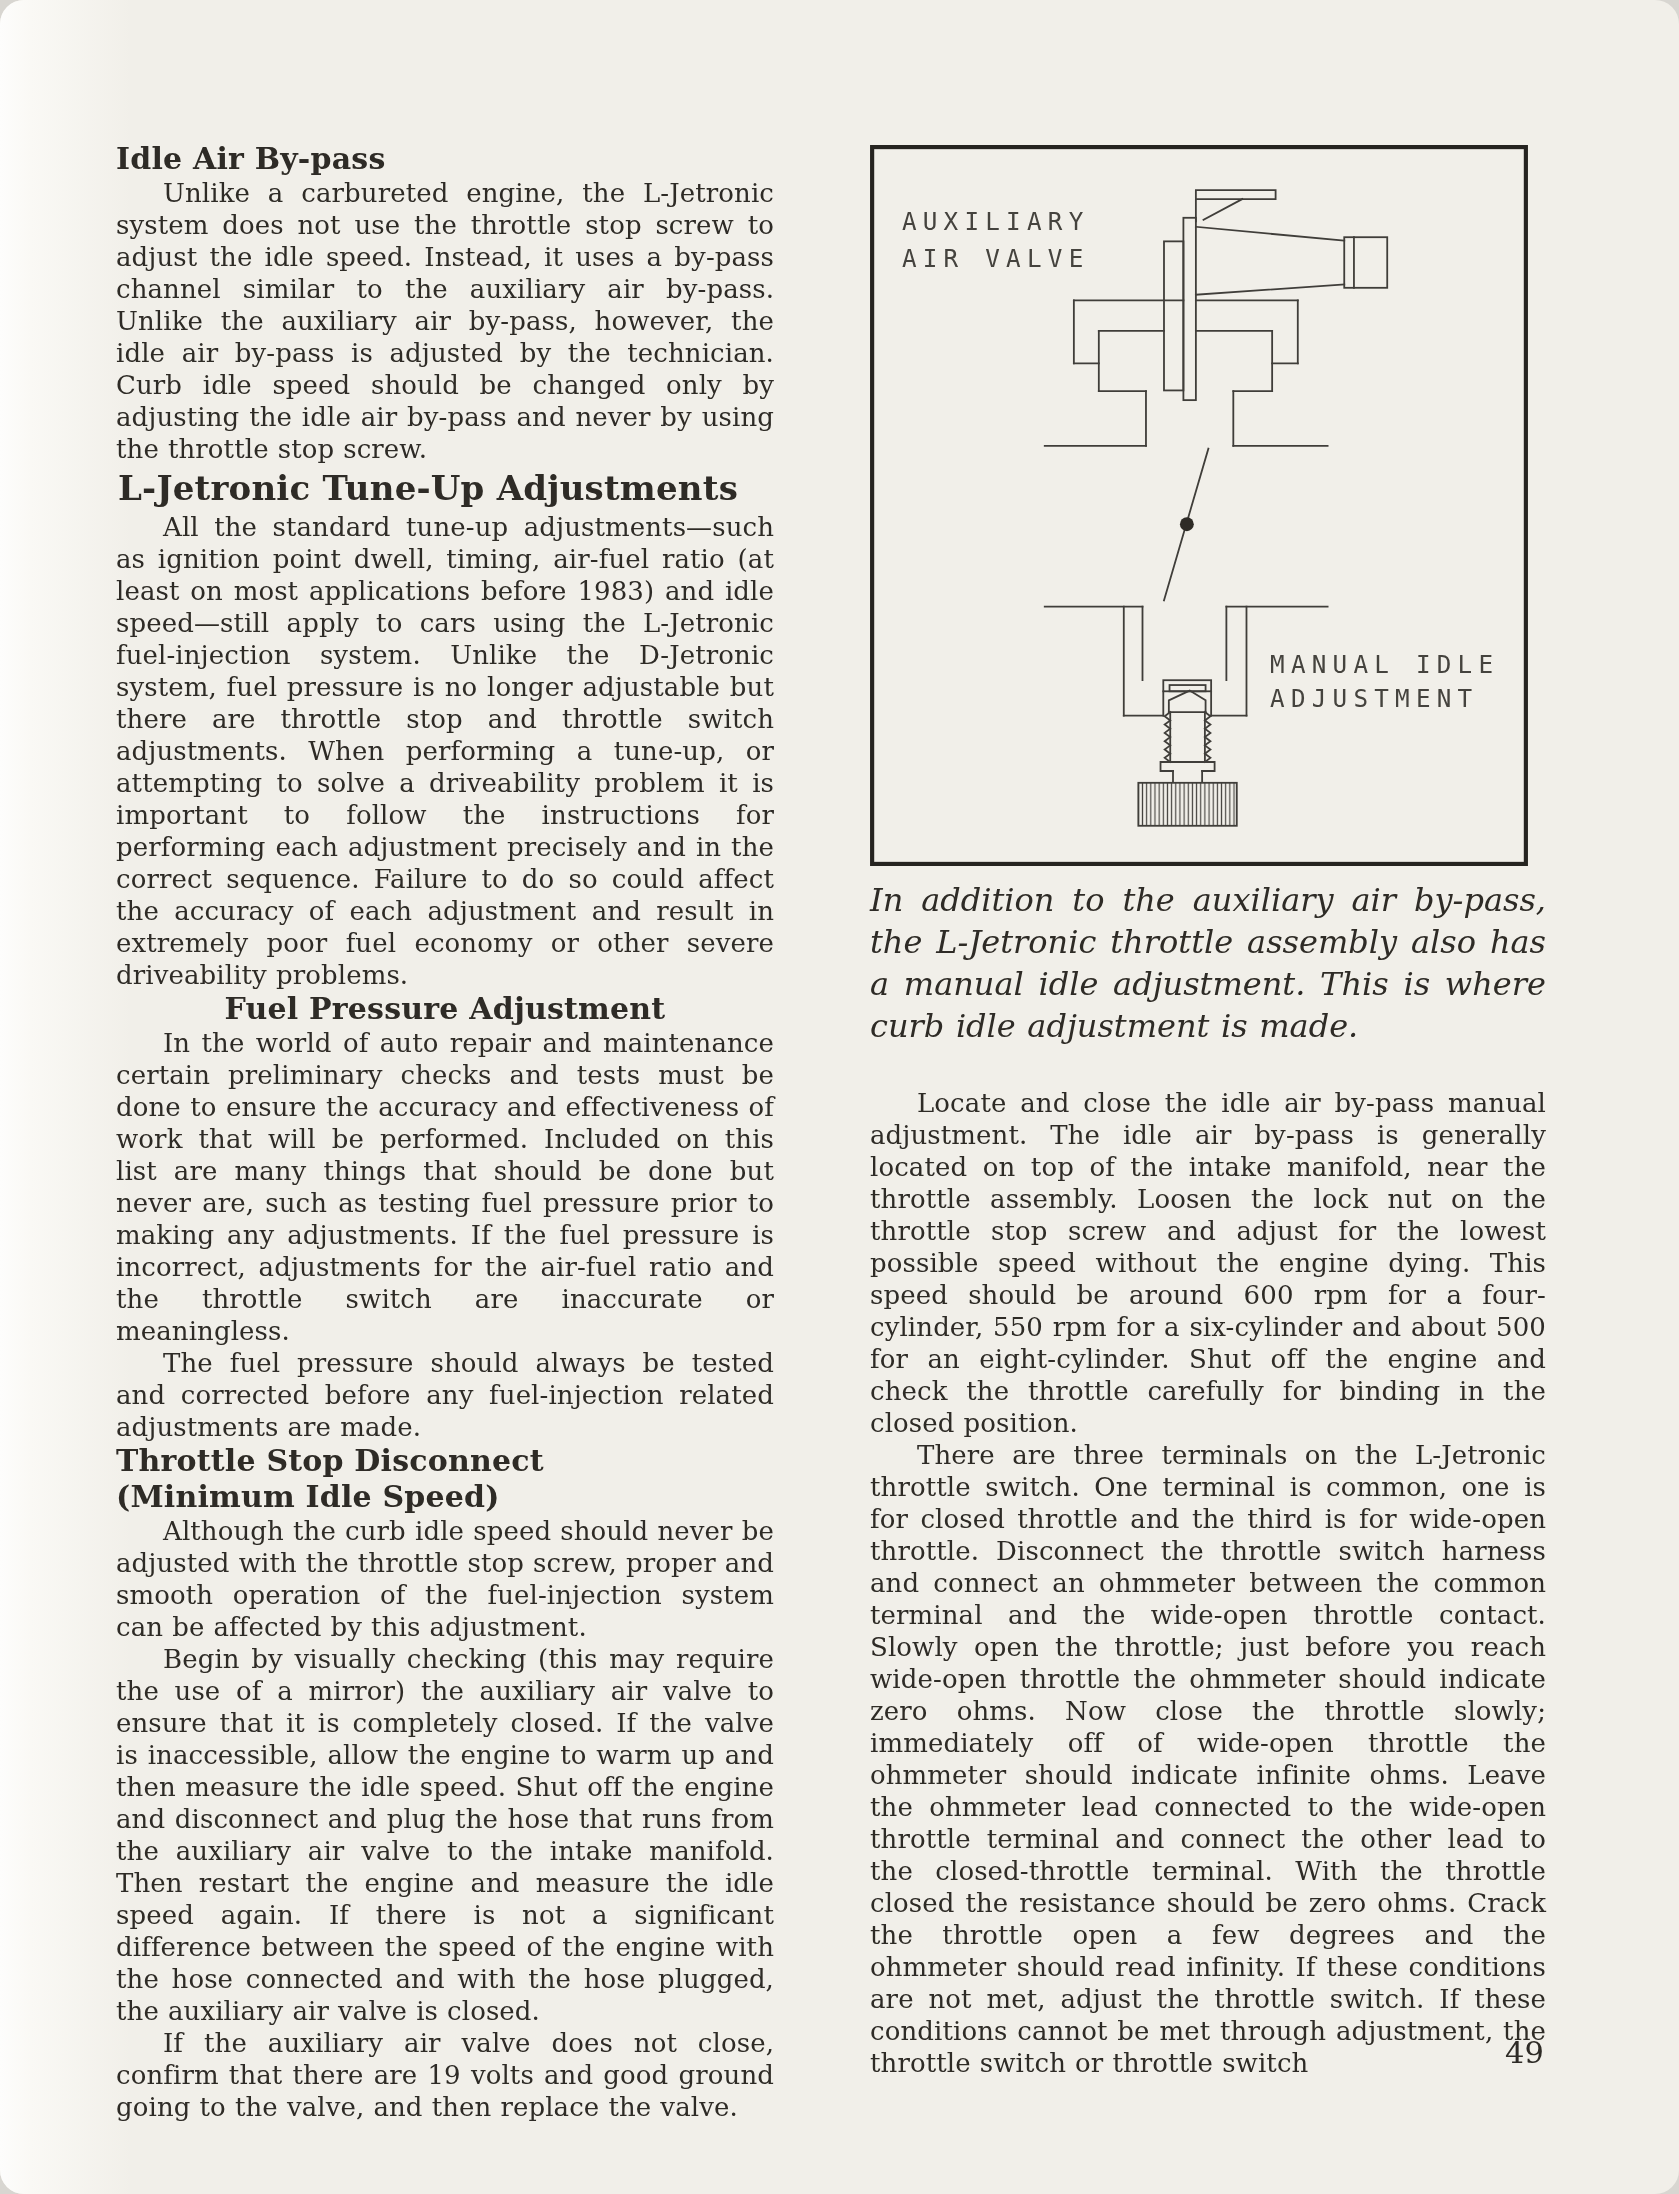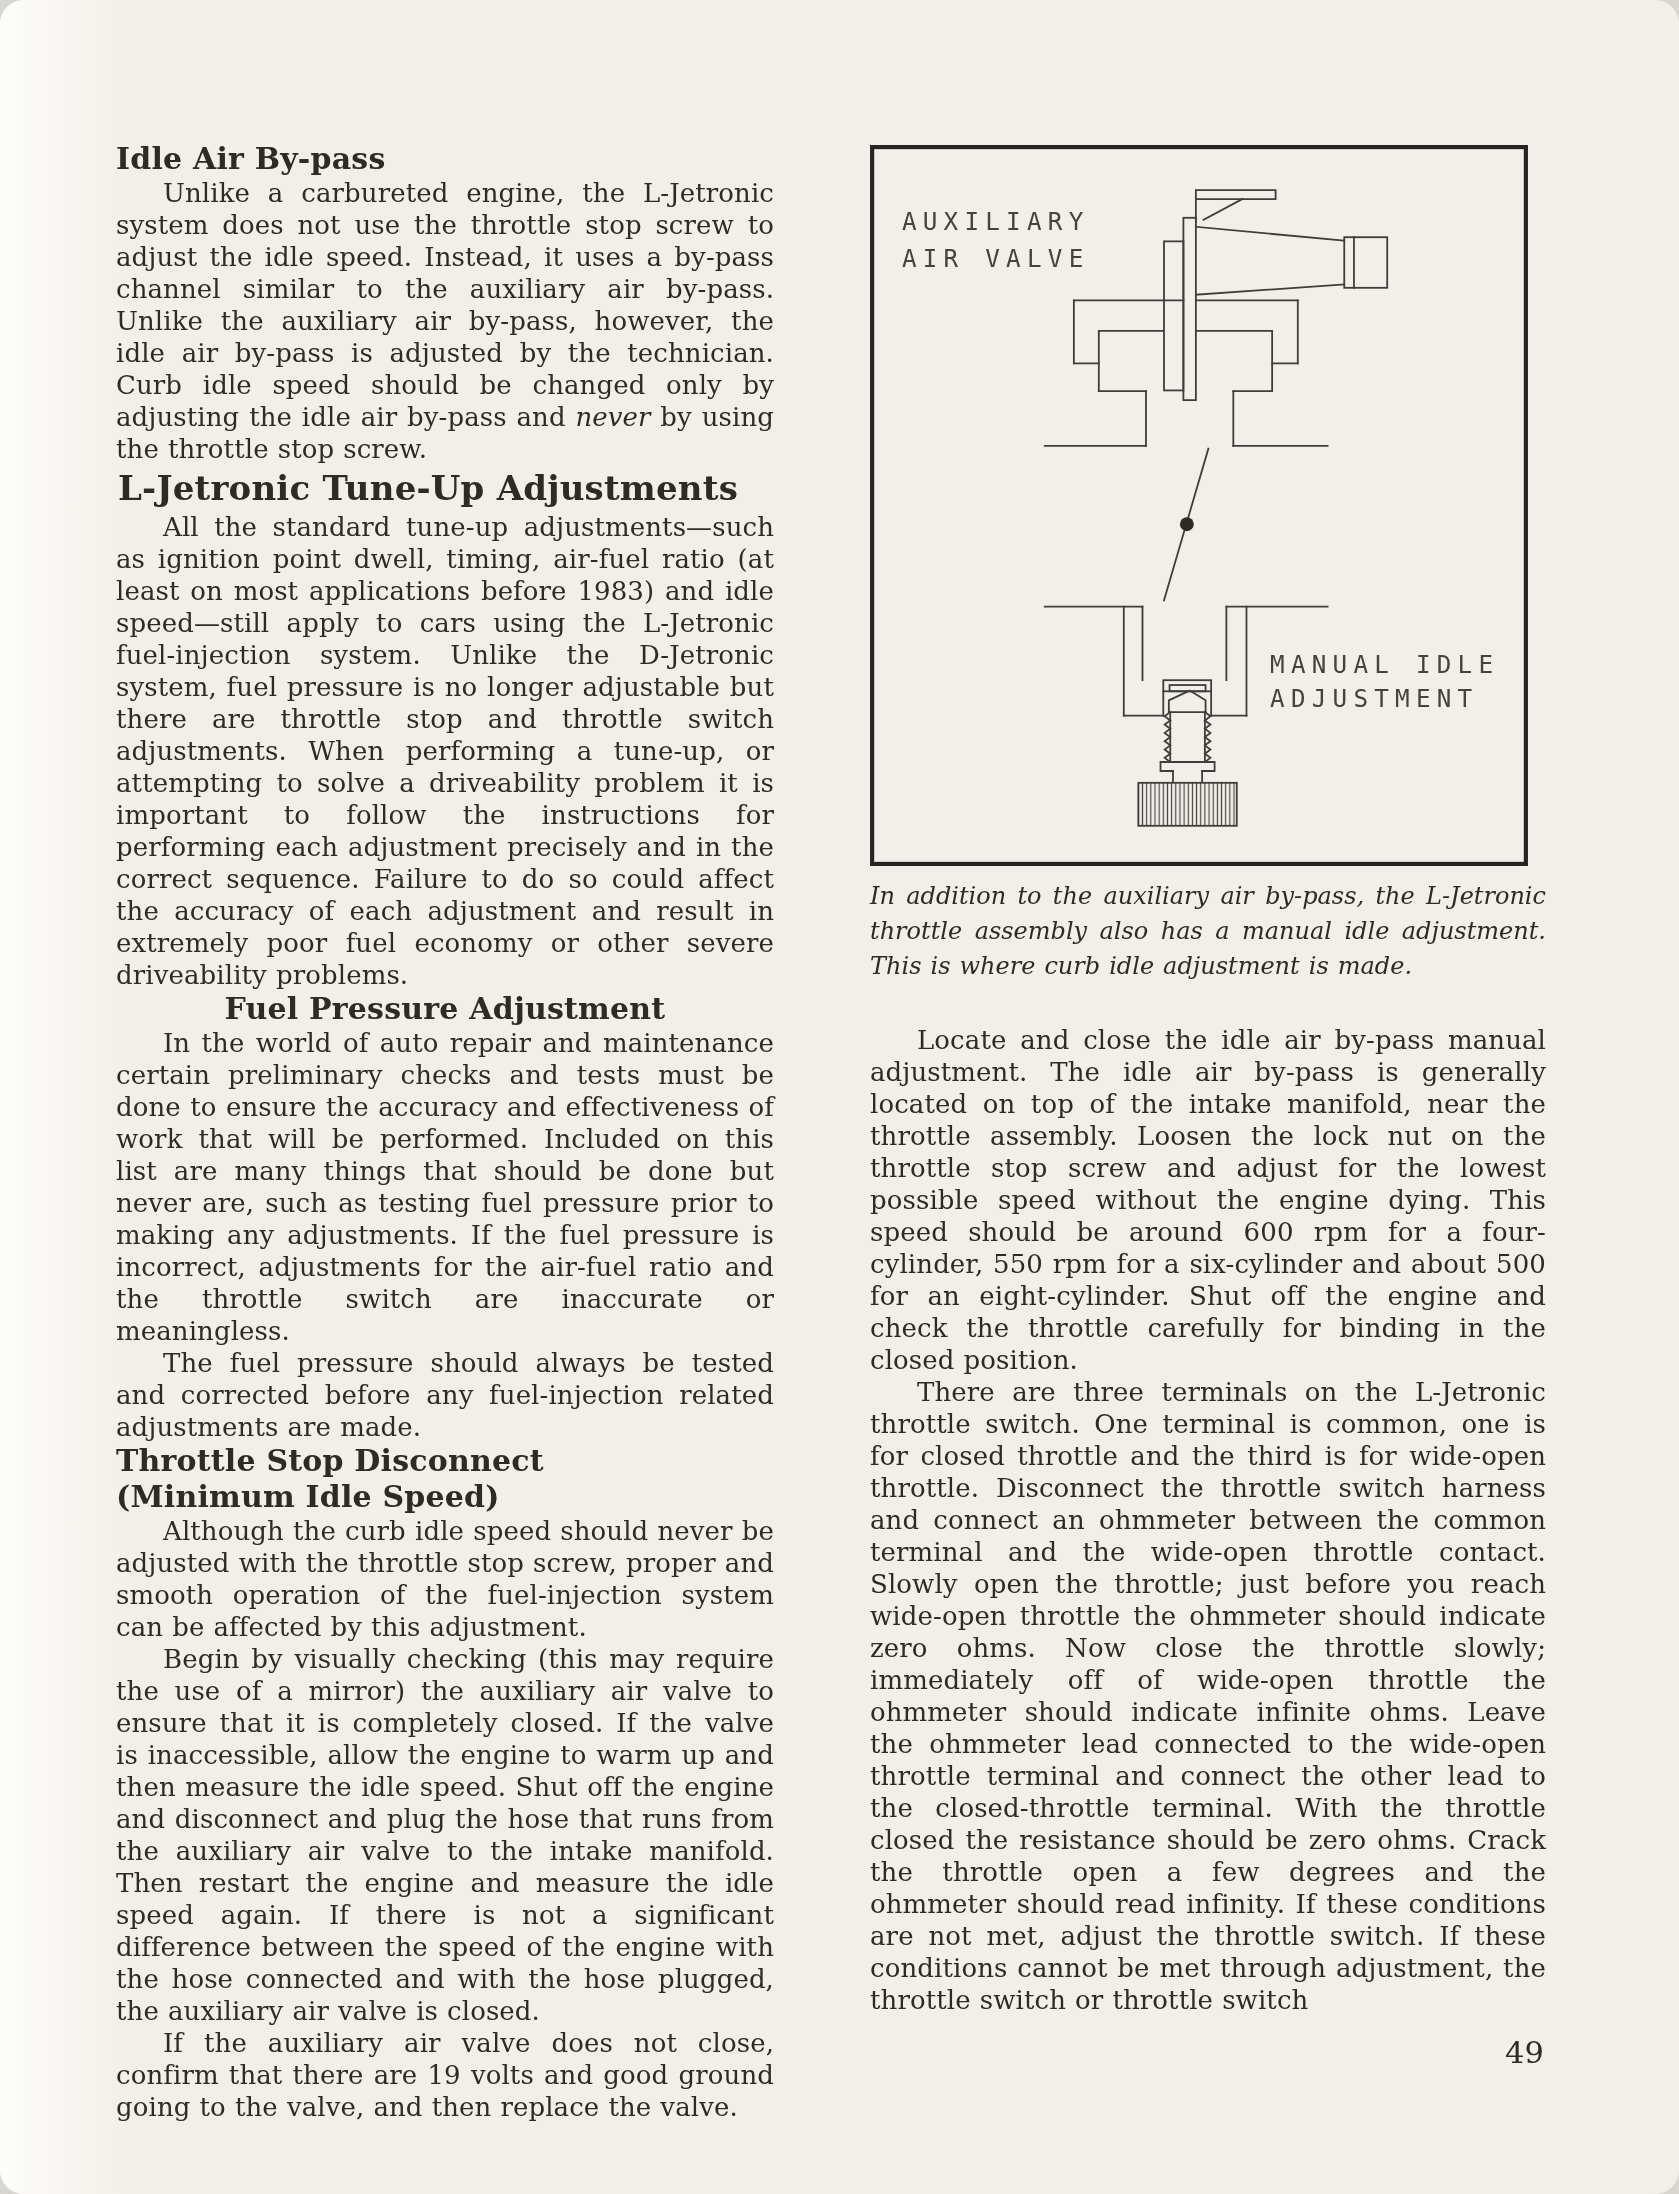--- a/index.html
+++ b/index.html
@@ -27,29 +27,29 @@
   }
   h2.sub{
     margin:0;font-size:30px;line-height:36px;font-weight:bold;letter-spacing:0.2px;
   }
   h1.main{
     margin:2px;font-size:34px;line-height:42px;font-weight:bold;letter-spacing:0.2px;
   }
   .mt1{margin-top:18px;text-align:center;}
   .mt2{margin-top:21px;}
   .caption{
-    margin:12.5px 0 0 0;font-style:italic;font-size:24px;line-height:35px;
+    margin:12.5px 0 0 0;font-style:italic;font-size:32px;line-height:42px;
     text-align:justify;word-spacing:1.4px;
   }
   .figure-svg{display:block;}
   .pagenum{
     position:absolute;left:1505px;top:2035px;
     font-size:30.5px;font-weight:normal;
   }
-  .em{font-style:italic;}
+  .em{}
   text.diagram-label{
     font-family:"DejaVu Sans Mono","Liberation Mono",monospace;
     font-size:35px;letter-spacing:9px;fill:#45433e;
   }
 </style>
 </head>
 <body>
 
 <div id="page">
   <div class="edge-highlight"></div>

